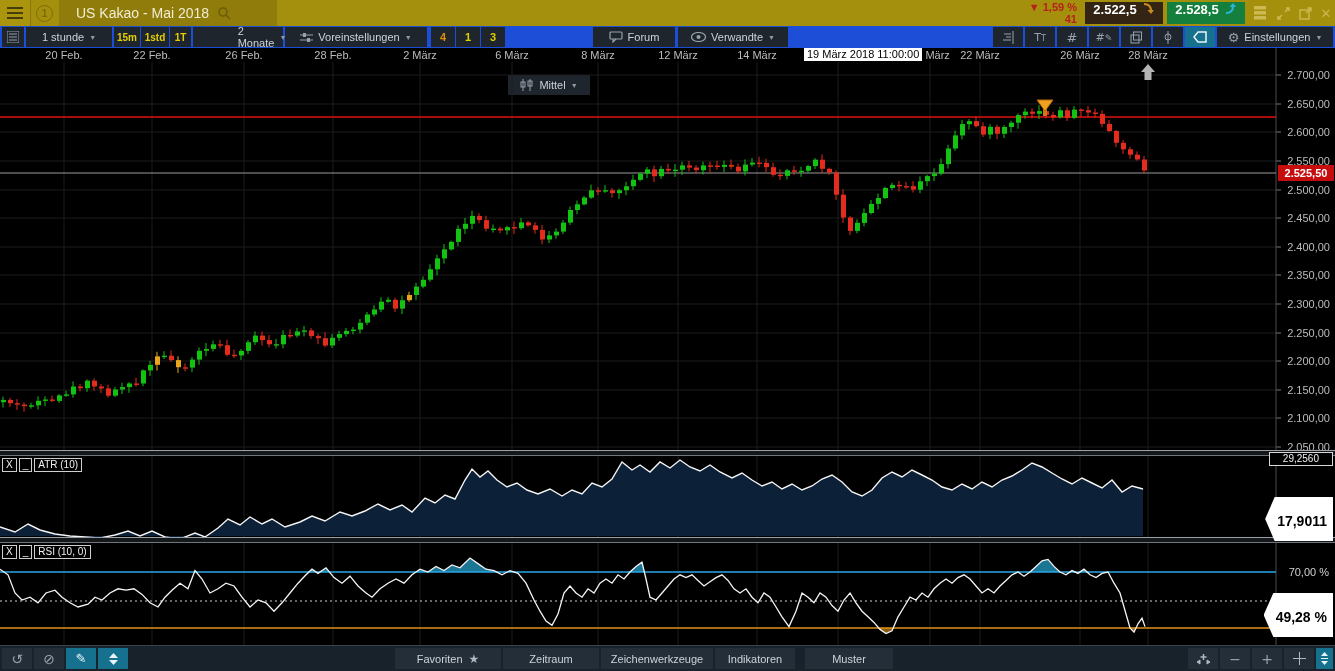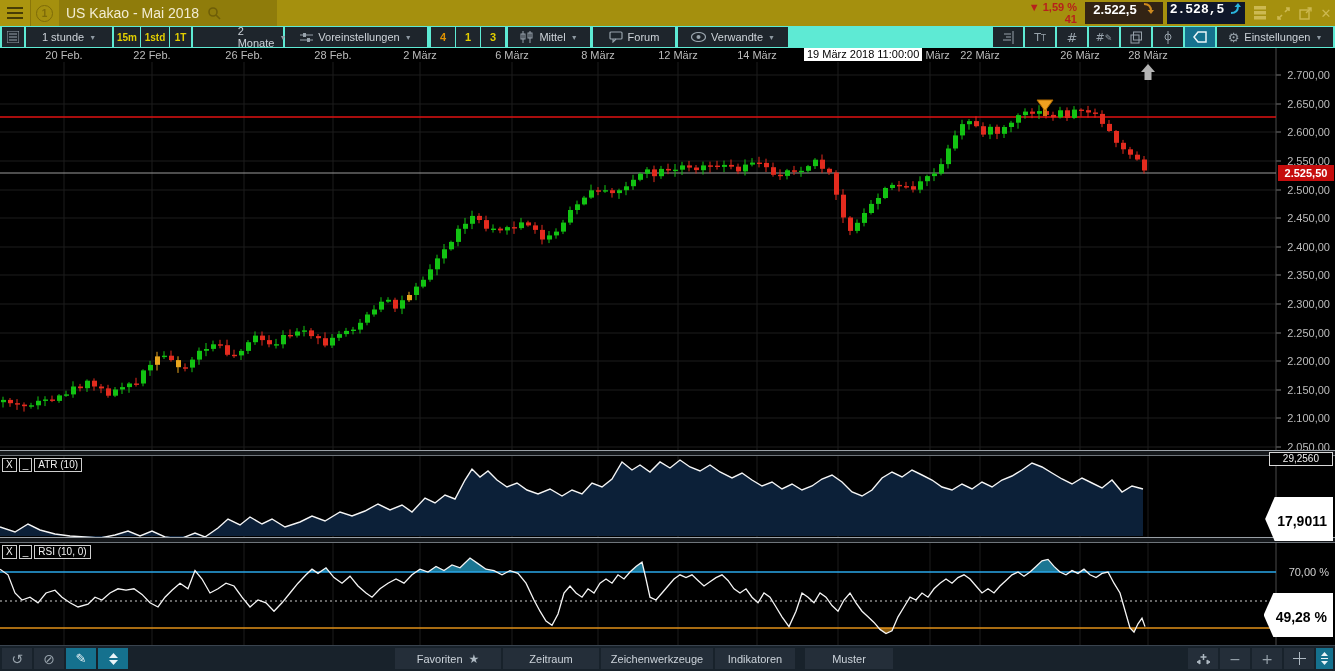--- a/index.html
+++ b/index.html
@@ -8,30 +8,30 @@
   .abs{position:absolute;}
   
   #header{position:absolute;left:0;top:0;width:1335px;height:26px;background:#a5900e;}
   .hdr-btn{position:absolute;top:0;height:26px;display:flex;align-items:center;justify-content:center;}
   #hamburger{left:0;width:30px;background:#ab950f;border-right:1px solid #8a760a;flex-direction:column;gap:3px;}
   #hamburger i{display:block;width:16px;height:2px;background:#473d06;}
   #info-circle{left:31px;width:27px;}
   #info-circle b{width:15px;height:15px;border:1.5px solid #7d6b09;border-radius:50%;
      color:#7d6b09;font-size:10px;line-height:15px;text-align:center;font-weight:bold;}
   #title-strip{position:absolute;left:59px;top:0;width:218px;height:26px;background:#8f7c0b;
-     display:flex;align-items:center;padding-left:7px;box-sizing:border-box;gap:8px;}
+     display:flex;align-items:center;padding-left:17px;box-sizing:border-box;gap:8px;}
   #title-strip .t{color:#f2ecd2;font-size:14px;}
   #chg{position:absolute;right:258px;top:1px;width:90px;text-align:right;color:#b7201c;font-weight:bold;line-height:12px;font-size:11px;}
   .pricebox{position:absolute;top:2px;height:22px;width:78px;display:flex;
      justify-content:center;gap:5px;color:#fff;font-weight:bold;font-size:13px;}
   #bidbox{right:172px;background:#332414;}
-  #askbox{right:90px;background:#0f172a;font-family:Liberation Mono, monospace;}
+  #askbox{right:90px;background:#15803d;}
   .hdr-ico{position:absolute;top:0;height:26px;display:flex;align-items:center;justify-content:center;color:#cdb951;}
   
-  #toolbar{position:absolute;left:0;top:26px;width:1335px;height:22px;background:#5eead4;}
+  #toolbar{position:absolute;left:0;top:26px;width:1335px;height:22px;background:#1d4ed8;}
   .tb{position:absolute;top:1px;height:20px;background:#1e252c;display:flex;align-items:center;
       justify-content:center;gap:5px;color:#cdd3d9;font-size:11px;box-sizing:border-box;}
   .tb .caret{font-size:7px;color:#8e99a2;}
   .yellow{color:#e3cf00;font-weight:bold;}
   .orange{color:#e09200;font-weight:bold;}
   .tb.sel{background:#15718e;}
   .ico{color:#97a2ab;font-family:"DejaVu Sans",sans-serif;}
   
   svg text{font-family:"Liberation Sans",sans-serif;}
   #tooltip{position:absolute;left:804px;top:48px;background:#fff;color:#000;padding:0 3px;
@@ -156,21 +156,21 @@
     </div>
     <div class="tb" style="left:431px;width:24px;">
         <span class="orange">4</span>
       </div>
     <div class="tb" style="left:456px;width:24px;">
         <span class="yellow">1</span>
       </div>
     <div class="tb" style="left:481px;width:24px;">
         <span class="yellow">3</span>
       </div>
-    <div class="tb" style="left:508px;width:82px;">
+    <div class="tb" style="left:508px;width:82px;margin-top:48px;">
       <svg width="14" height="12" viewBox="0 0 14 12">
         <line x1="3" y1="0" x2="3" y2="12" stroke="#97a2ab"></line>
           <rect x="1" y="3" width="4" height="5" fill="none" stroke="#97a2ab"></rect>
         <line x1="10" y1="0" x2="10" y2="12" stroke="#97a2ab"></line>
           <rect x="8" y="2" width="4" height="5" fill="none" stroke="#97a2ab"></rect>
       </svg>
       <span>Mittel</span>
         <span class="caret">▼</span>
     </div>
     <div class="tb" style="left:593px;width:82px;">

